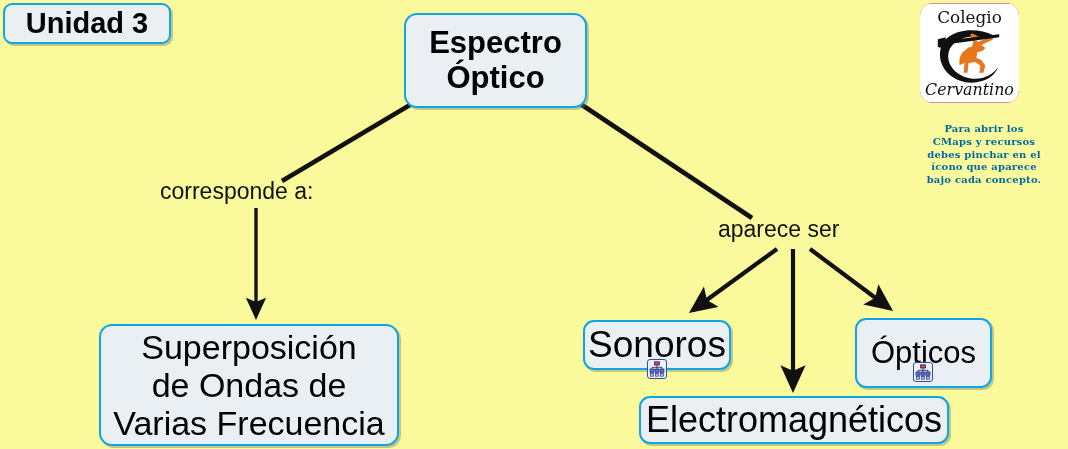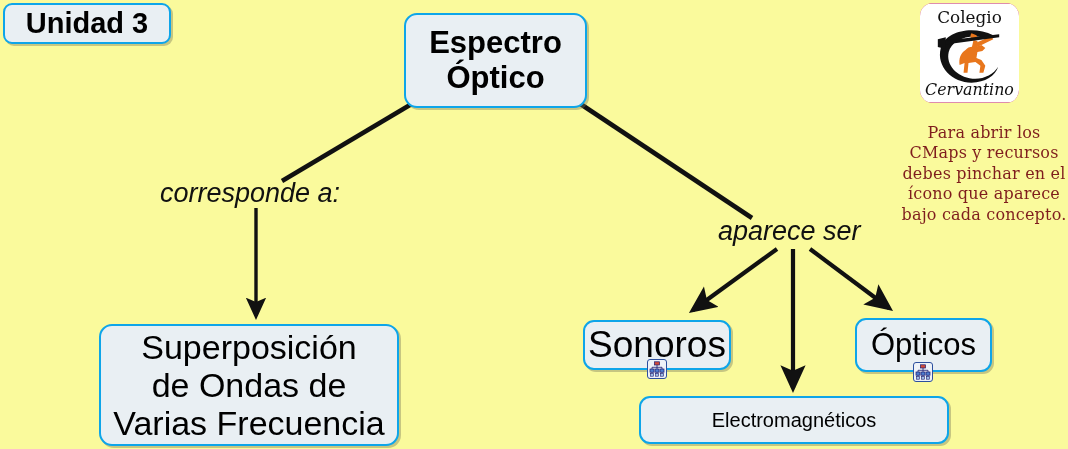--- a/index.html
+++ b/index.html
@@ -81,39 +81,38 @@
     width: 148px;
     height: 50px;
     font-size: 37px;
     border-radius: 11px;
   }
 
   .node-opticos {
     left: 855px;
     top: 318px;
     width: 137px;
-    height: 54px;
+    height: 70px;
     font-size: 31px;
     border-radius: 11px;
   }
 
   .node-electro {
     left: 639px;
     top: 396px;
     width: 310px;
     height: 48px;
-    font-size: 20px;
+    font-size: 36px;
     border-radius: 11px;
   }
 
   
   .link-label {
     position: absolute;
-    font-style: italic;
-    font-size: 27px;
+    font-size: 23px;
     color: #111;
     white-space: nowrap;
   }
   .label-corresponde { left: 160px; top: 178px; }
   .label-pueden      { left: 718px; top: 216px; }
 
   
   .cmap-icon {
     position: absolute;
     width: 20px;
@@ -141,24 +140,24 @@
   }
   .logo svg { display: block; width: 100%; height: 100%; }
 
   .logo-note {
     position: absolute;
     left: 900px;
     top: 123px;
     width: 168px;
     text-align: center;
     font-family: "DejaVu Serif", serif;
-    font-size: 16px;
-    font-weight: normal;
+    font-size: 10px;
+    font-weight: bold;
     line-height: 1.28;
-    color: #7f1d1d;
+    color: #0369a1;
     letter-spacing: 0.2px;
     white-space: pre-line;
   }
 </style>
 </head>
 <body>
 
 <div id="stage">
 
   <svg id="edges" viewBox="0 0 1068 449" xmlns="http://www.w3.org/2000/svg">

